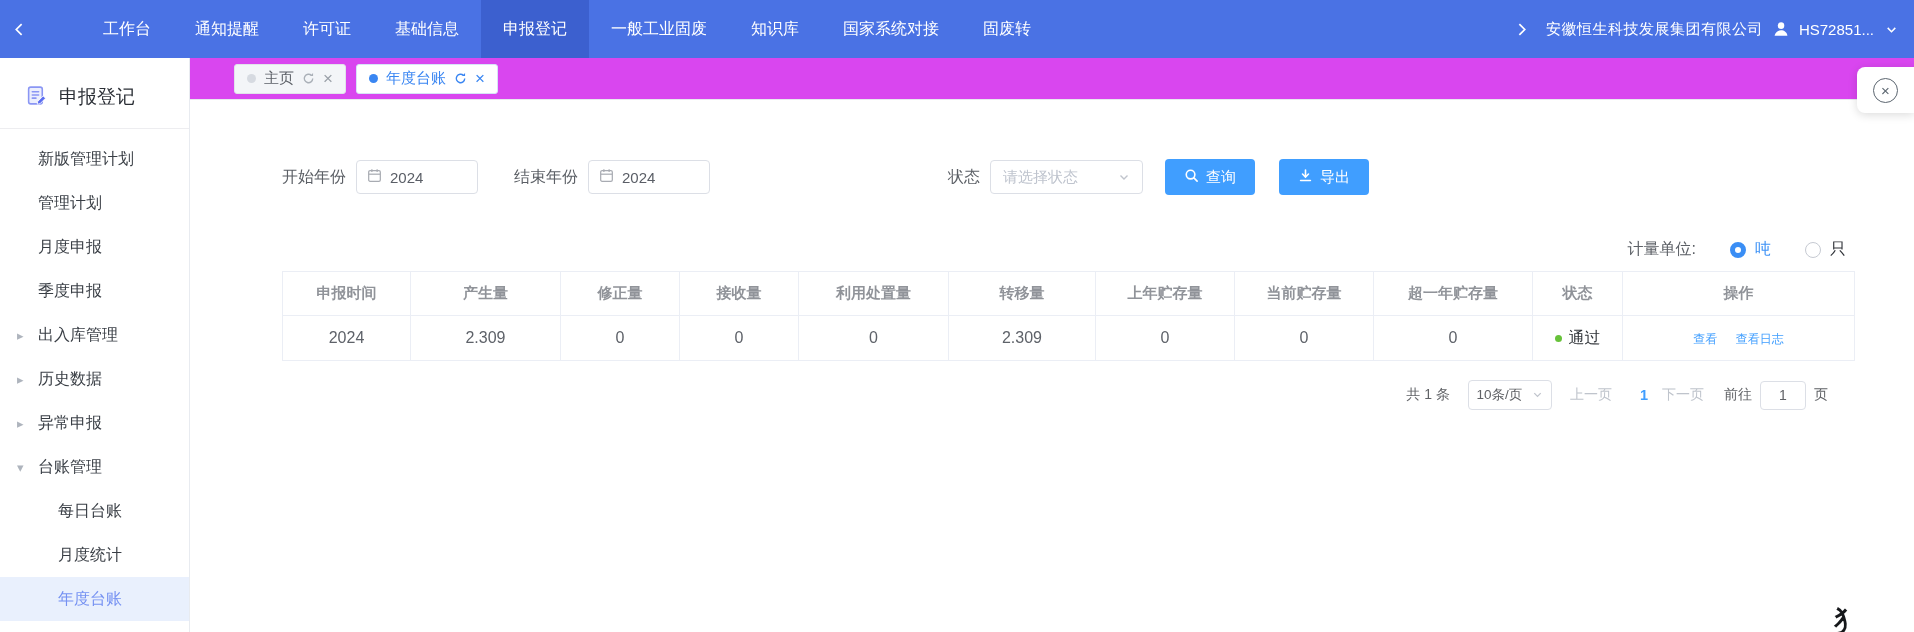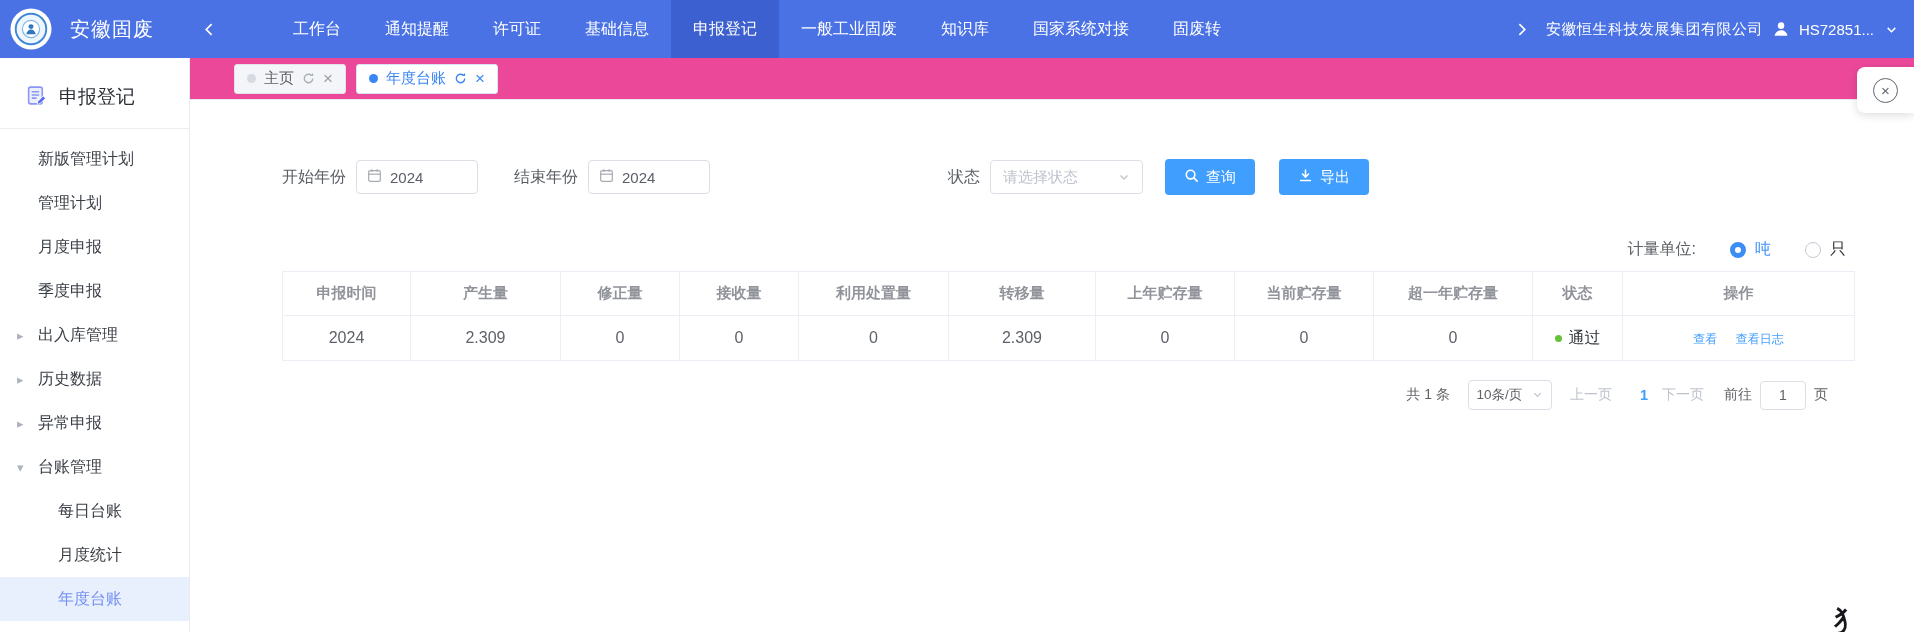--- a/index.html
+++ b/index.html
@@ -38,21 +38,21 @@
   .menu { list-style:none; margin:8px 0 0 0; padding:0; }
   .menu-item { height:44px; display:flex; align-items:center; padding-left:38px; font-size:16px; color:#393e45; cursor:pointer; position:relative; white-space:nowrap; }
   .menu-item .caret { position:absolute; left:17px; color:#aeb4bd; font-size:13px; line-height:1; }
   .menu-item.sub { padding-left:58px; }
   .menu-item.active { background:#e9f0fd; color:#7591f2; }
 
   
   .content { flex:1 1 auto; min-width:0; display:flex; flex-direction:column; position:relative; }
 
   
-  .tabstrip { height:42px; flex:0 0 auto; background:#ec4899; border-bottom:1px solid #e7eaee; display:flex; align-items:center; padding-left:44px; gap:10px; position:relative; }
+  .tabstrip { height:42px; flex:0 0 auto; background:#d946ef; border-bottom:1px solid #e7eaee; display:flex; align-items:center; padding-left:44px; gap:10px; position:relative; }
   .tab { height:30px; display:inline-flex; align-items:center; gap:8px; padding:0 12px; border:1px solid #e0e4ea; border-radius:3px; background:#f3f5f8; color:#5d6168; font-size:15px; cursor:pointer; }
   .tab .dot { width:9px; height:9px; border-radius:50%; background:#d6dae1; }
   .tab .t-refresh { display:flex; color:#aab0b8; cursor:pointer; }
   .tab .t-close { font-size:17px; line-height:1; color:#9aa0a8; cursor:pointer; }
   .tab.active { background:#fff; border-color:#d6e4f7; color:#3a86f2; }
   .tab.active .dot { background:#3a86f2; }
   .tab.active .t-refresh, .tab.active .t-close { color:#3a86f2; }
   .close-all { position:absolute; right:0; top:9px; width:57px; height:46px; background:#fff;
                border-radius:8px 0 0 8px; box-shadow:0 2px 10px rgba(0,0,0,.14);
                display:flex; align-items:center; justify-content:center; cursor:pointer; z-index:5; }
@@ -106,32 +106,20 @@
   .pg-goto { display:flex; align-items:center; }
   .pg-input { width:46px; height:29px; border:1px solid #dcdfe6; border-radius:4px; text-align:center;
               font-size:14px; color:#606266; margin:0 8px; outline:none; font-family:inherit; }
 
   .fragment { position:absolute; right:52px; top:608px; font-size:27px; font-weight:bold; color:#15171a; line-height:1; }
 </style>
 </head>
 <body>
 
 <header class="navbar">
-  <div class="brand">
-    <span class="logo">
-      <svg width="42" height="42" viewBox="0 0 44 44">
-        <circle cx="22" cy="22" r="21.5" fill="#fff"></circle>
-        <circle cx="22" cy="22" r="16" fill="#eef6fd" stroke="#3f87d6" stroke-width="2"></circle>
-        <circle cx="22" cy="22" r="9" fill="#fff" stroke="#7fb5e8" stroke-width="1.2"></circle>
-        <circle cx="22" cy="19.5" r="2.6" fill="#2e77c0"></circle>
-        <path d="M17 27.5c.7-3.2 2.7-4.9 5-4.9s4.3 1.7 5 4.9z" fill="#2e77c0"></path>
-      </svg>
-    </span>
-    <span class="brand-title">安徽固废</span>
-  </div>
 
   <span class="nav-scroll left">
     <svg width="15" height="15" viewBox="0 0 14 14" fill="none" stroke="#fff" stroke-width="1.6">
         <path d="M9 2L4 7l5 5"></path>
       </svg>
   </span>
 
   <nav class="nav-menu">
     <div class="nav-item">工作台</div>
     <div class="nav-item">通知提醒</div>

